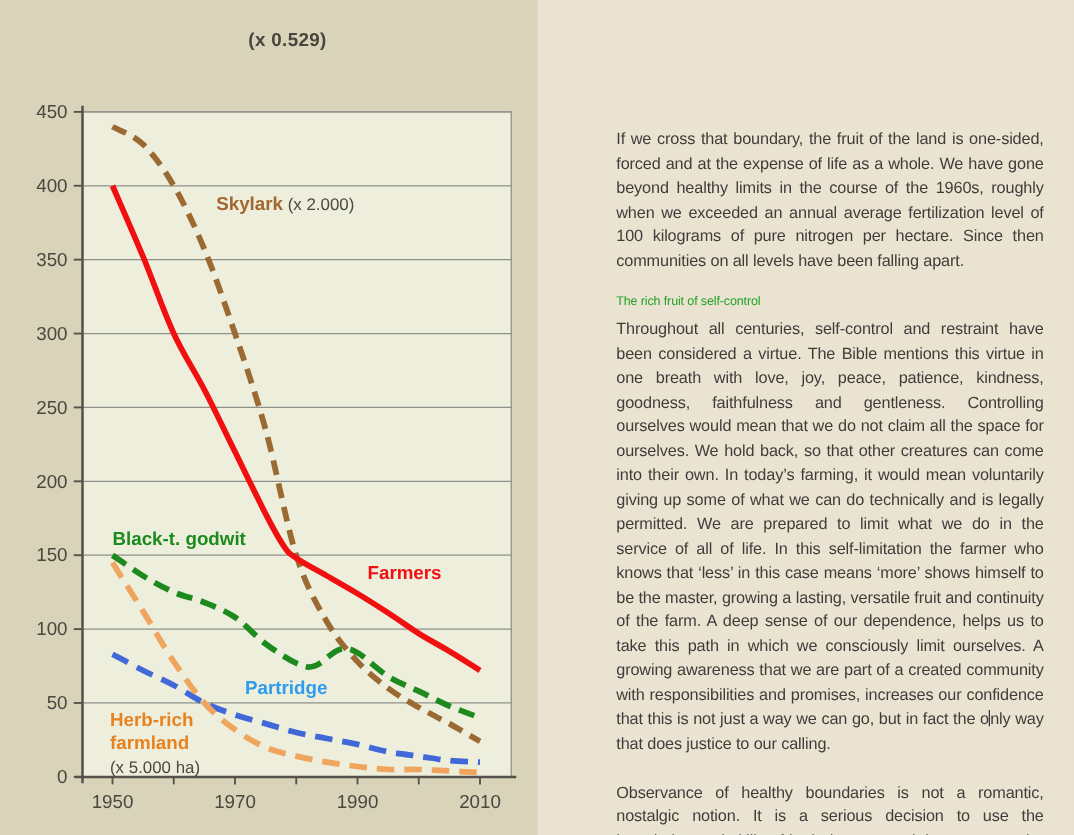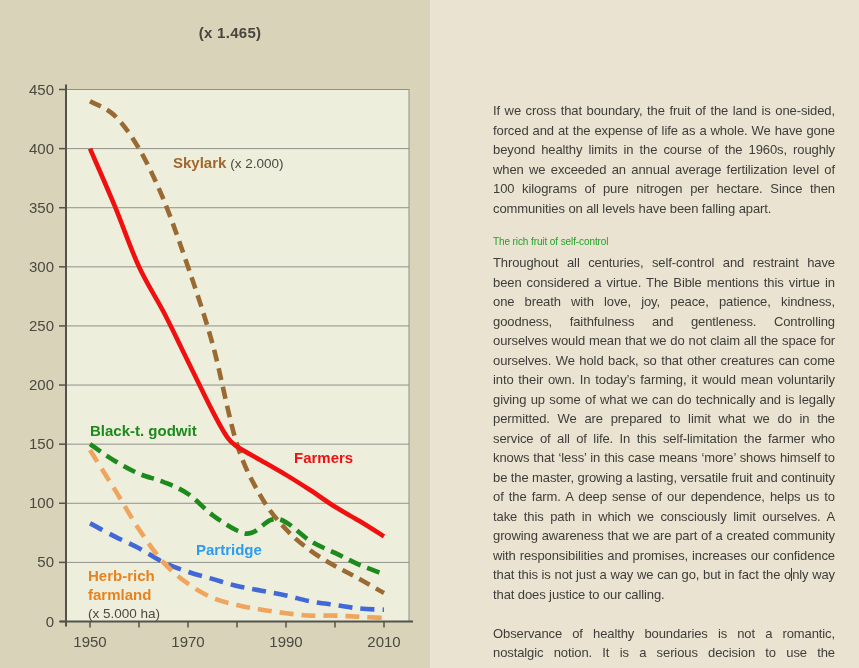--- a/index.html
+++ b/index.html
@@ -45,21 +45,21 @@
     vertical-align:-2px;
   }
 </style>
 </head>
 <body>
 
 <div class="page">
 
   <section class="chart-panel">
     <div class="chart-head">
-      <div class="chart-subtitle">(x 1.465)</div>
+      <div class="chart-subtitle">(x 0.529)</div>
     </div>
     <svg id="chart-svg" width="430" height="668" viewBox="0 0 430 668">
         <rect x="66" y="89.5" width="343" height="532" fill="#edefdc" stroke="#90908a" stroke-width="1"></rect>
         <line x1="59" y1="621.5" x2="66" y2="621.5" stroke="#54524a" stroke-width="1.5"></line>
         <text x="54" y="626.5" text-anchor="end" font-size="15" fill="#4a4940">0</text>
         <line x1="66" y1="562.3888888888889" x2="409" y2="562.3888888888889" stroke="#90908a" stroke-width="1"></line>
         <line x1="59" y1="562.3888888888889" x2="66" y2="562.3888888888889" stroke="#54524a" stroke-width="1.5"></line>
         <text x="54" y="567.3888888888889" text-anchor="end" font-size="15" fill="#4a4940">50</text>
         <line x1="66" y1="503.27777777777777" x2="409" y2="503.27777777777777" stroke="#90908a" stroke-width="1"></line>
         <line x1="59" y1="503.27777777777777" x2="66" y2="503.27777777777777" stroke="#54524a" stroke-width="1.5"></line>

